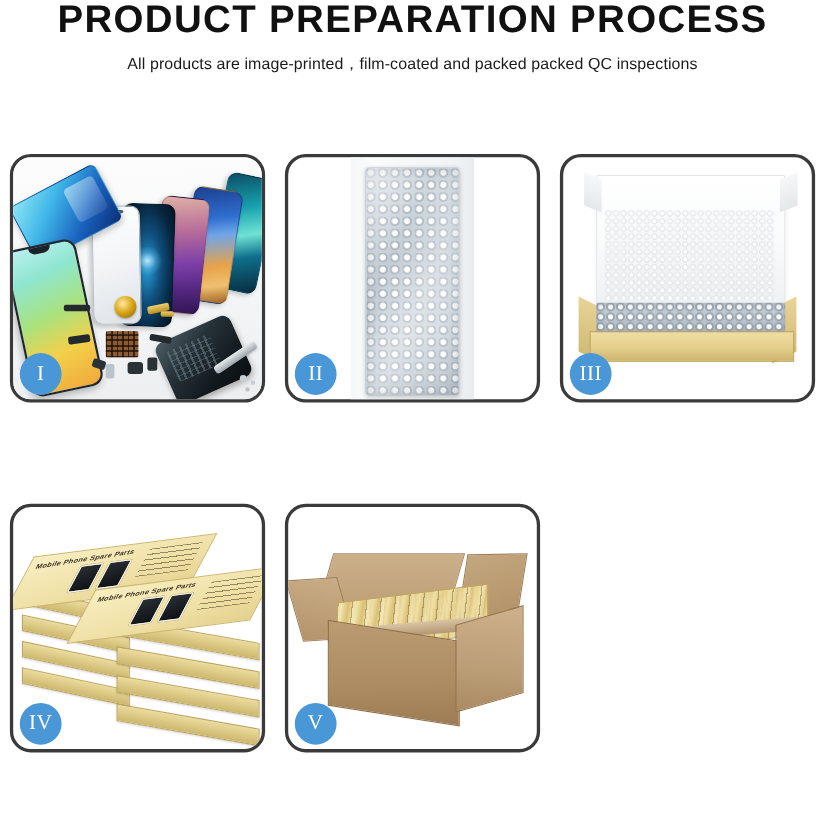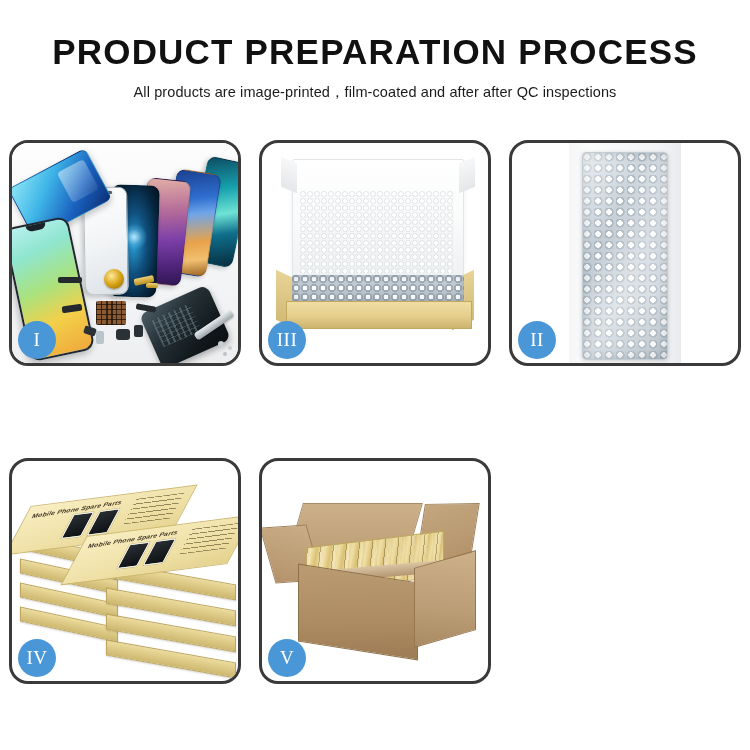--- a/index.html
+++ b/index.html
@@ -11,21 +11,20 @@
     width: 750px;
     height: 750px;
     font-family: "Liberation Sans", sans-serif;
     overflow: hidden;
     position: relative;
   }
 
   
   .header {
     width: 750px;
-    padding-top: 34px;
     text-align: center;
   }
   .page-title {
     font-family: "Liberation Sans", sans-serif;
     font-size: 35px;
     font-weight: bold;
     letter-spacing: 1.2px;
     color: #111111;
     line-height: 1.05;
     margin: 0;
@@ -562,21 +561,21 @@
     background: linear-gradient(160deg, rgba(236,240,243,0.9), rgba(206,214,220,0.55));
     transform: rotate(-14deg);
     border-radius: 3px;
   }
 </style>
 </head>
 <body>
 
 <div class="header">
   <h1 class="page-title">PRODUCT PREPARATION PROCESS</h1>
-  <p class="page-subtitle">All products are image-printed，film-coated and after after QC inspections</p>
+  <p class="page-subtitle">All products are image-printed，film-coated and packed packed QC inspections</p>
 </div>
 
 <div class="grid">
 
   <div class="panel">
     <div class="panel-stage">
       <div class="p1-bg"></div>
 
       <div class="phone-fan">
         <div class="fan-phone fan-5"></div>
@@ -604,37 +603,37 @@
         <div class="part part-dark part-d3"></div>
         <div class="part part-dark part-d4"></div>
         <div class="part part-screw"></div>
       </div>
     </div>
     <div class="badge">I</div>
   </div>
 
   <div class="panel">
     <div class="panel-stage">
+      <div class="wrap-sheet">
+        <div class="wrap-inner"></div>
+      </div>
+    </div>
+    <div class="badge">II</div>
+  </div>
+
+  <div class="panel">
+    <div class="panel-stage">
       <div class="m3-lid"></div>
       <div class="m3-foam"></div>
       <div class="m3-left-wall"></div>
       <div class="m3-right-wall"></div>
       <div class="m3-bubbles"></div>
       <div class="m3-front"></div>
     </div>
     <div class="badge">III</div>
-  </div>
-
-  <div class="panel">
-    <div class="panel-stage">
-      <div class="wrap-sheet">
-        <div class="wrap-inner"></div>
-      </div>
-    </div>
-    <div class="badge">II</div>
   </div>
 
   <div class="panel">
     <div class="panel-stage">
       <div class="stack">
 
         <div class="sbox sbox-side" style="left:2px;  top:68px;  width:96px; height:13px; transform:skewY(12deg);"></div>
         <div class="sbox sbox-side" style="left:2px;  top:92px;  width:96px; height:13px; transform:skewY(12deg);"></div>
         <div class="sbox sbox-side" style="left:2px;  top:116px; width:96px; height:13px; transform:skewY(12deg);"></div>
         <div class="sbox sbox-side" style="left:2px;  top:140px; width:96px; height:13px; transform:skewY(12deg);"></div>

